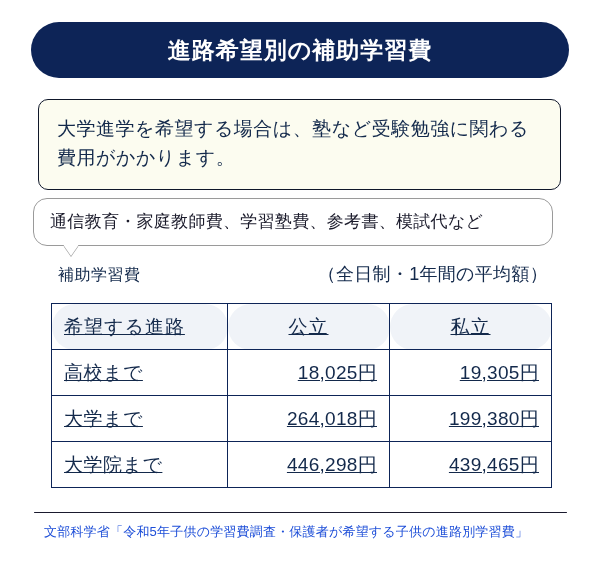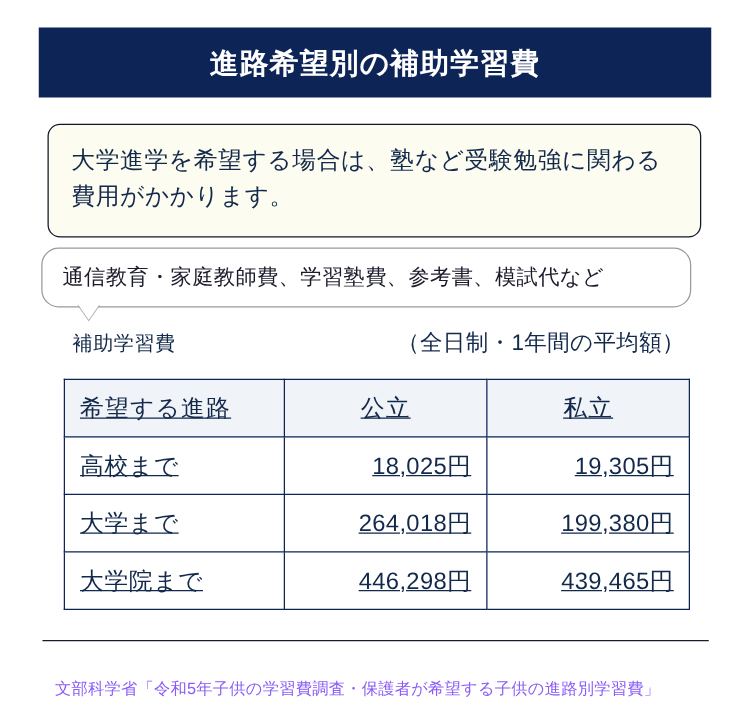--- a/index.html
+++ b/index.html
@@ -1,15 +1,15 @@
 <!DOCTYPE html>
 <html><head>
 <meta charset="utf-8">
 <style>
-  * { box-sizing: border-box; }
+  * { box-sizing: border-box; border-radius: 30px; }
   html, body {
     margin: 0;
     padding: 0;
   }
   body {
     width: 600px;
     height: 565px;
     background: #ffffff;
     font-family: "Liberation Sans", sans-serif;
     color: #1a1a2e;
@@ -152,24 +152,24 @@
     position: absolute;
     left: 34px;
     top: 512px;
     width: 533px;
     height: 1px;
     background: #1a1a2e;
   }
   .source-text {
     position: absolute;
     left: 44px;
-    top: 542px;
+    top: 523px;
     width: 530px;
     font-size: 13px;
-    color: #8b5cf6;
+    color: #1d4ed8;
     letter-spacing: 0.2px;
     white-space: nowrap;
   }
 </style>
 </head>
 <body>
 
 <div class="page">
 
   <div class="title-banner">

